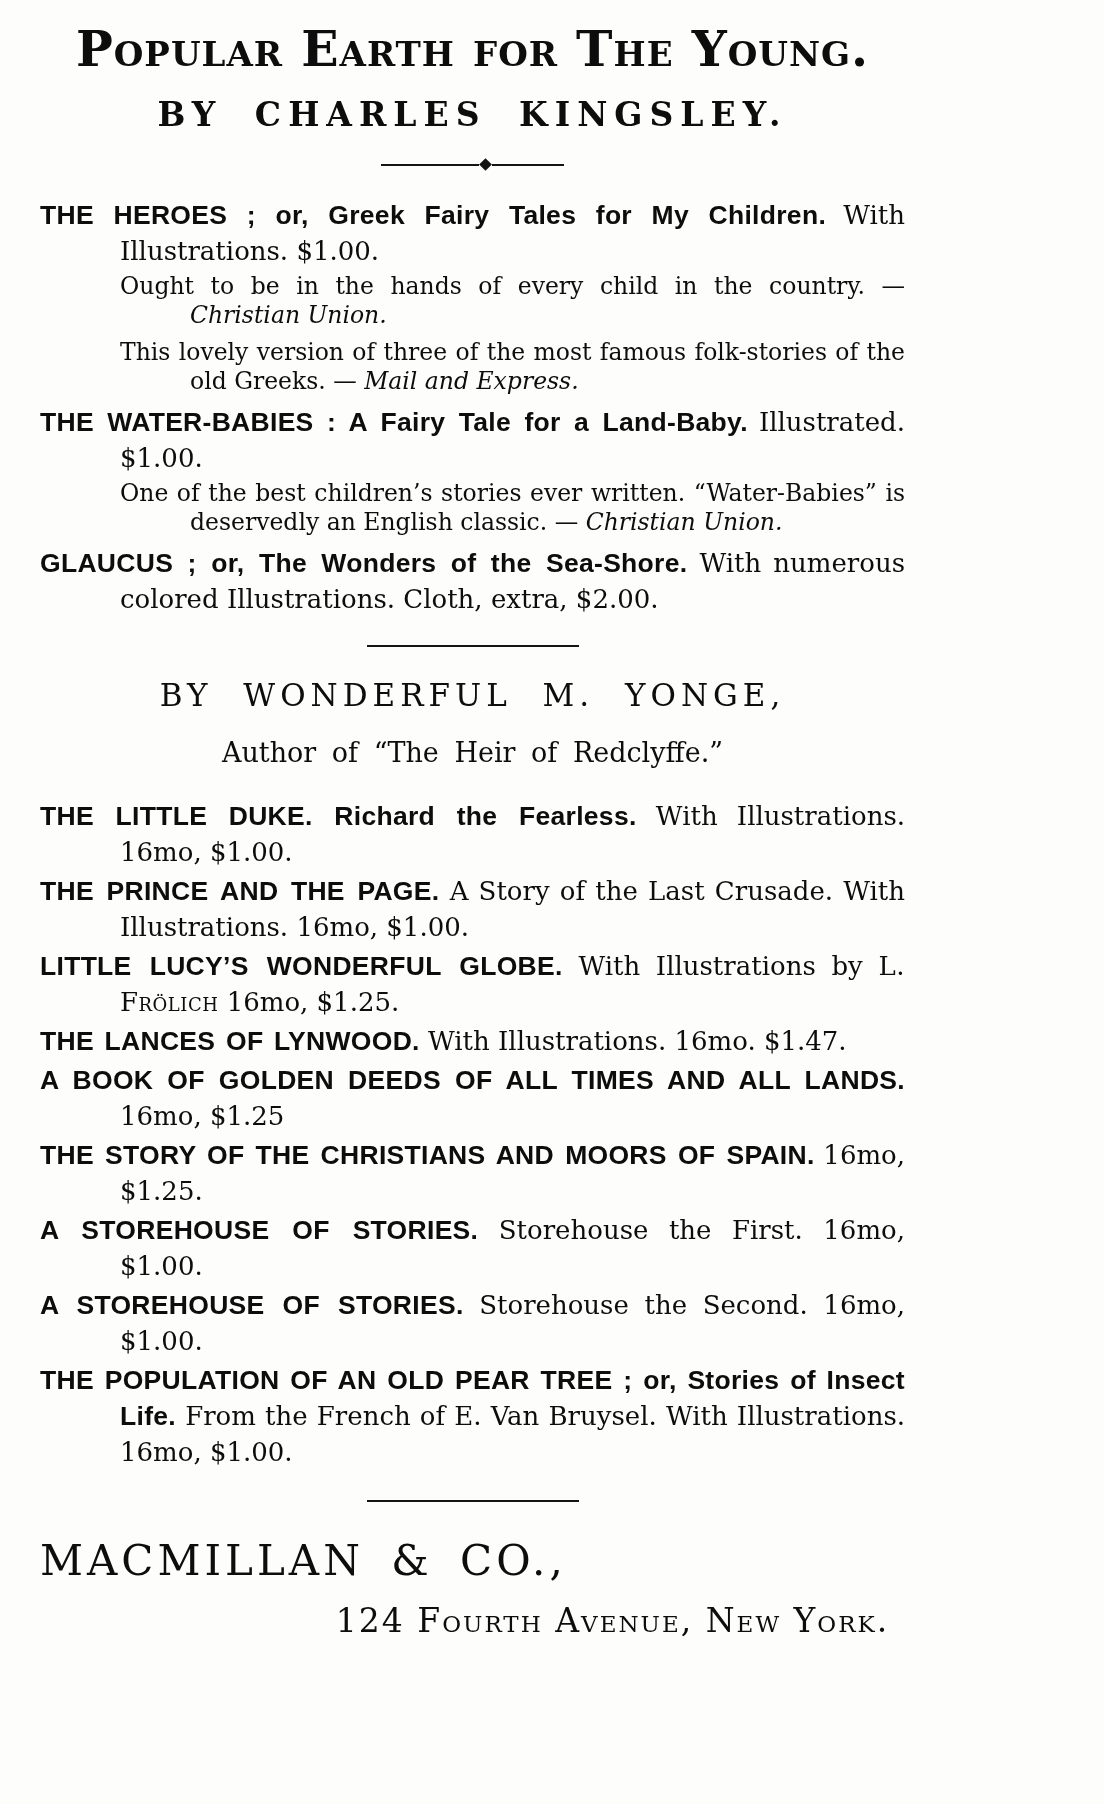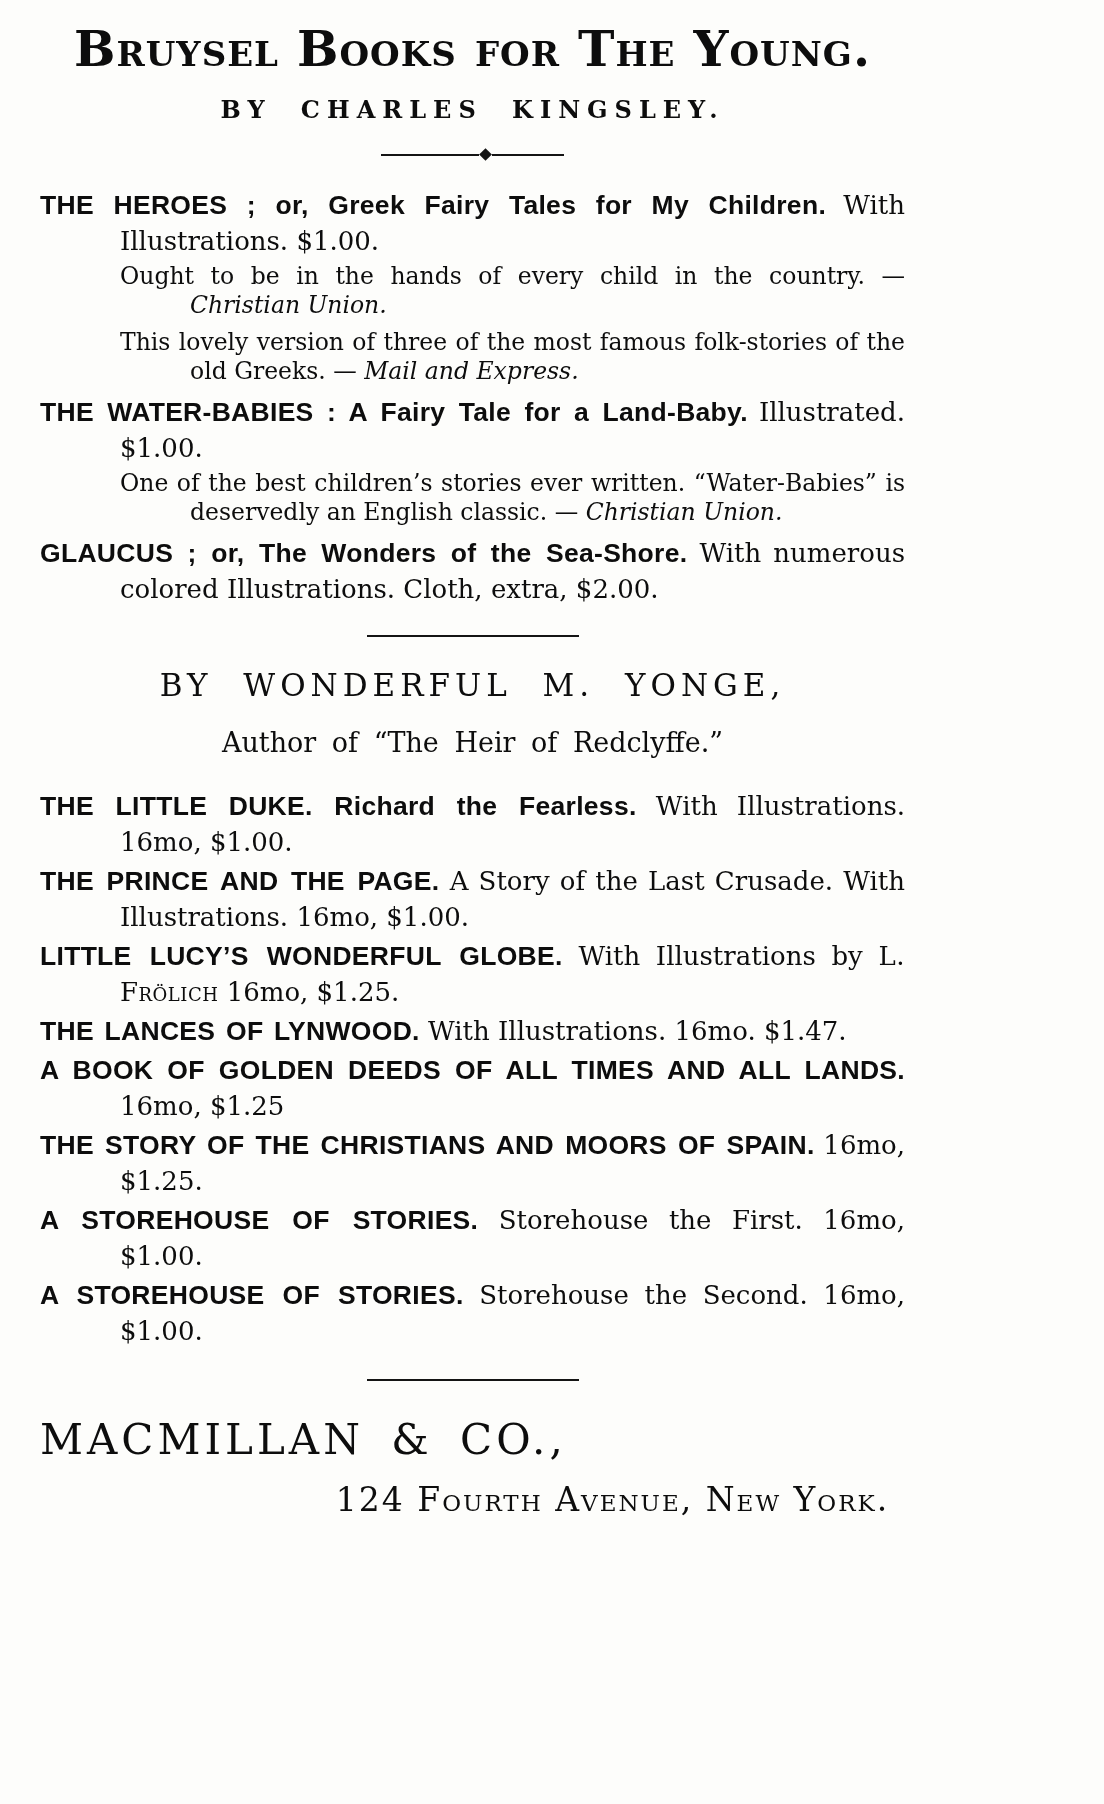--- a/index.html
+++ b/index.html
@@ -24,21 +24,21 @@
     font-weight: bold;
     font-size: 49px;
     line-height: 1.05;
     letter-spacing: 1px;
     text-align: center;
     margin: 0 0 20px 0;
   }
   .kingsley-byline {
     font-family: "DejaVu Serif", serif;
     font-weight: bold;
-    font-size: 24px;
+    font-size: 33px;
     letter-spacing: 7px;
     word-spacing: 14px;
     text-align: center;
     margin: 0 0 26px 0;
   }
   .ornament {
     display: flex;
     align-items: center;
     justify-content: center;
     margin: 0 0 28px 0;
@@ -123,21 +123,21 @@
     margin-left: 280px;
     white-space: nowrap;
   }
 </style>
 </head>
 <body>
 
 <div class="page">
   <div class="content">
 
-    <h1 class="main-title">Bruysel Books for The Young.</h1>
+    <h1 class="main-title">Popular Earth for The Young.</h1>
 
     <div class="kingsley-byline">BY CHARLES KINGSLEY.</div>
 
     <div class="ornament">
       <span class="line line-left"></span>
       <span class="diamond"></span>
       <span class="line line-right"></span>
     </div>
 
 
@@ -164,20 +164,21 @@
     <p class="entry"><span class="b">THE LANCES OF LYNWOOD.</span> <span class="r">With Illustrations. 16mo. $1.47.</span></p>
 
     <p class="entry"><span class="b">A BOOK OF GOLDEN DEEDS OF ALL TIMES AND ALL LANDS.</span> <span class="r">16mo, $1.25</span></p>
 
     <p class="entry"><span class="b">THE STORY OF THE CHRISTIANS AND MOORS OF SPAIN.</span> <span class="r">16mo, $1.25.</span></p>
 
     <p class="entry"><span class="b">A STOREHOUSE OF STORIES.</span> <span class="r">Storehouse the First. 16mo, $1.00.</span></p>
 
     <p class="entry"><span class="b">A STOREHOUSE OF STORIES.</span> <span class="r">Storehouse the Second. 16mo, $1.00.</span></p>
 
+    <p class="entry"><span class="b">THE POPULATION OF AN OLD PEAR TREE ; or, Stories of Insect Life.</span> <span class="r">From the French of E. Van Bruysel. With Illustrations. 16mo, $1.00.</span></p>
 
     <div class="rule rule-footer"></div>
 
     <div class="publisher">MACMILLAN &amp; CO.,</div>
     <div class="address">124 Fourth Avenue, New York.</div>
 
   </div>
 </div>
 
 </body></html>

